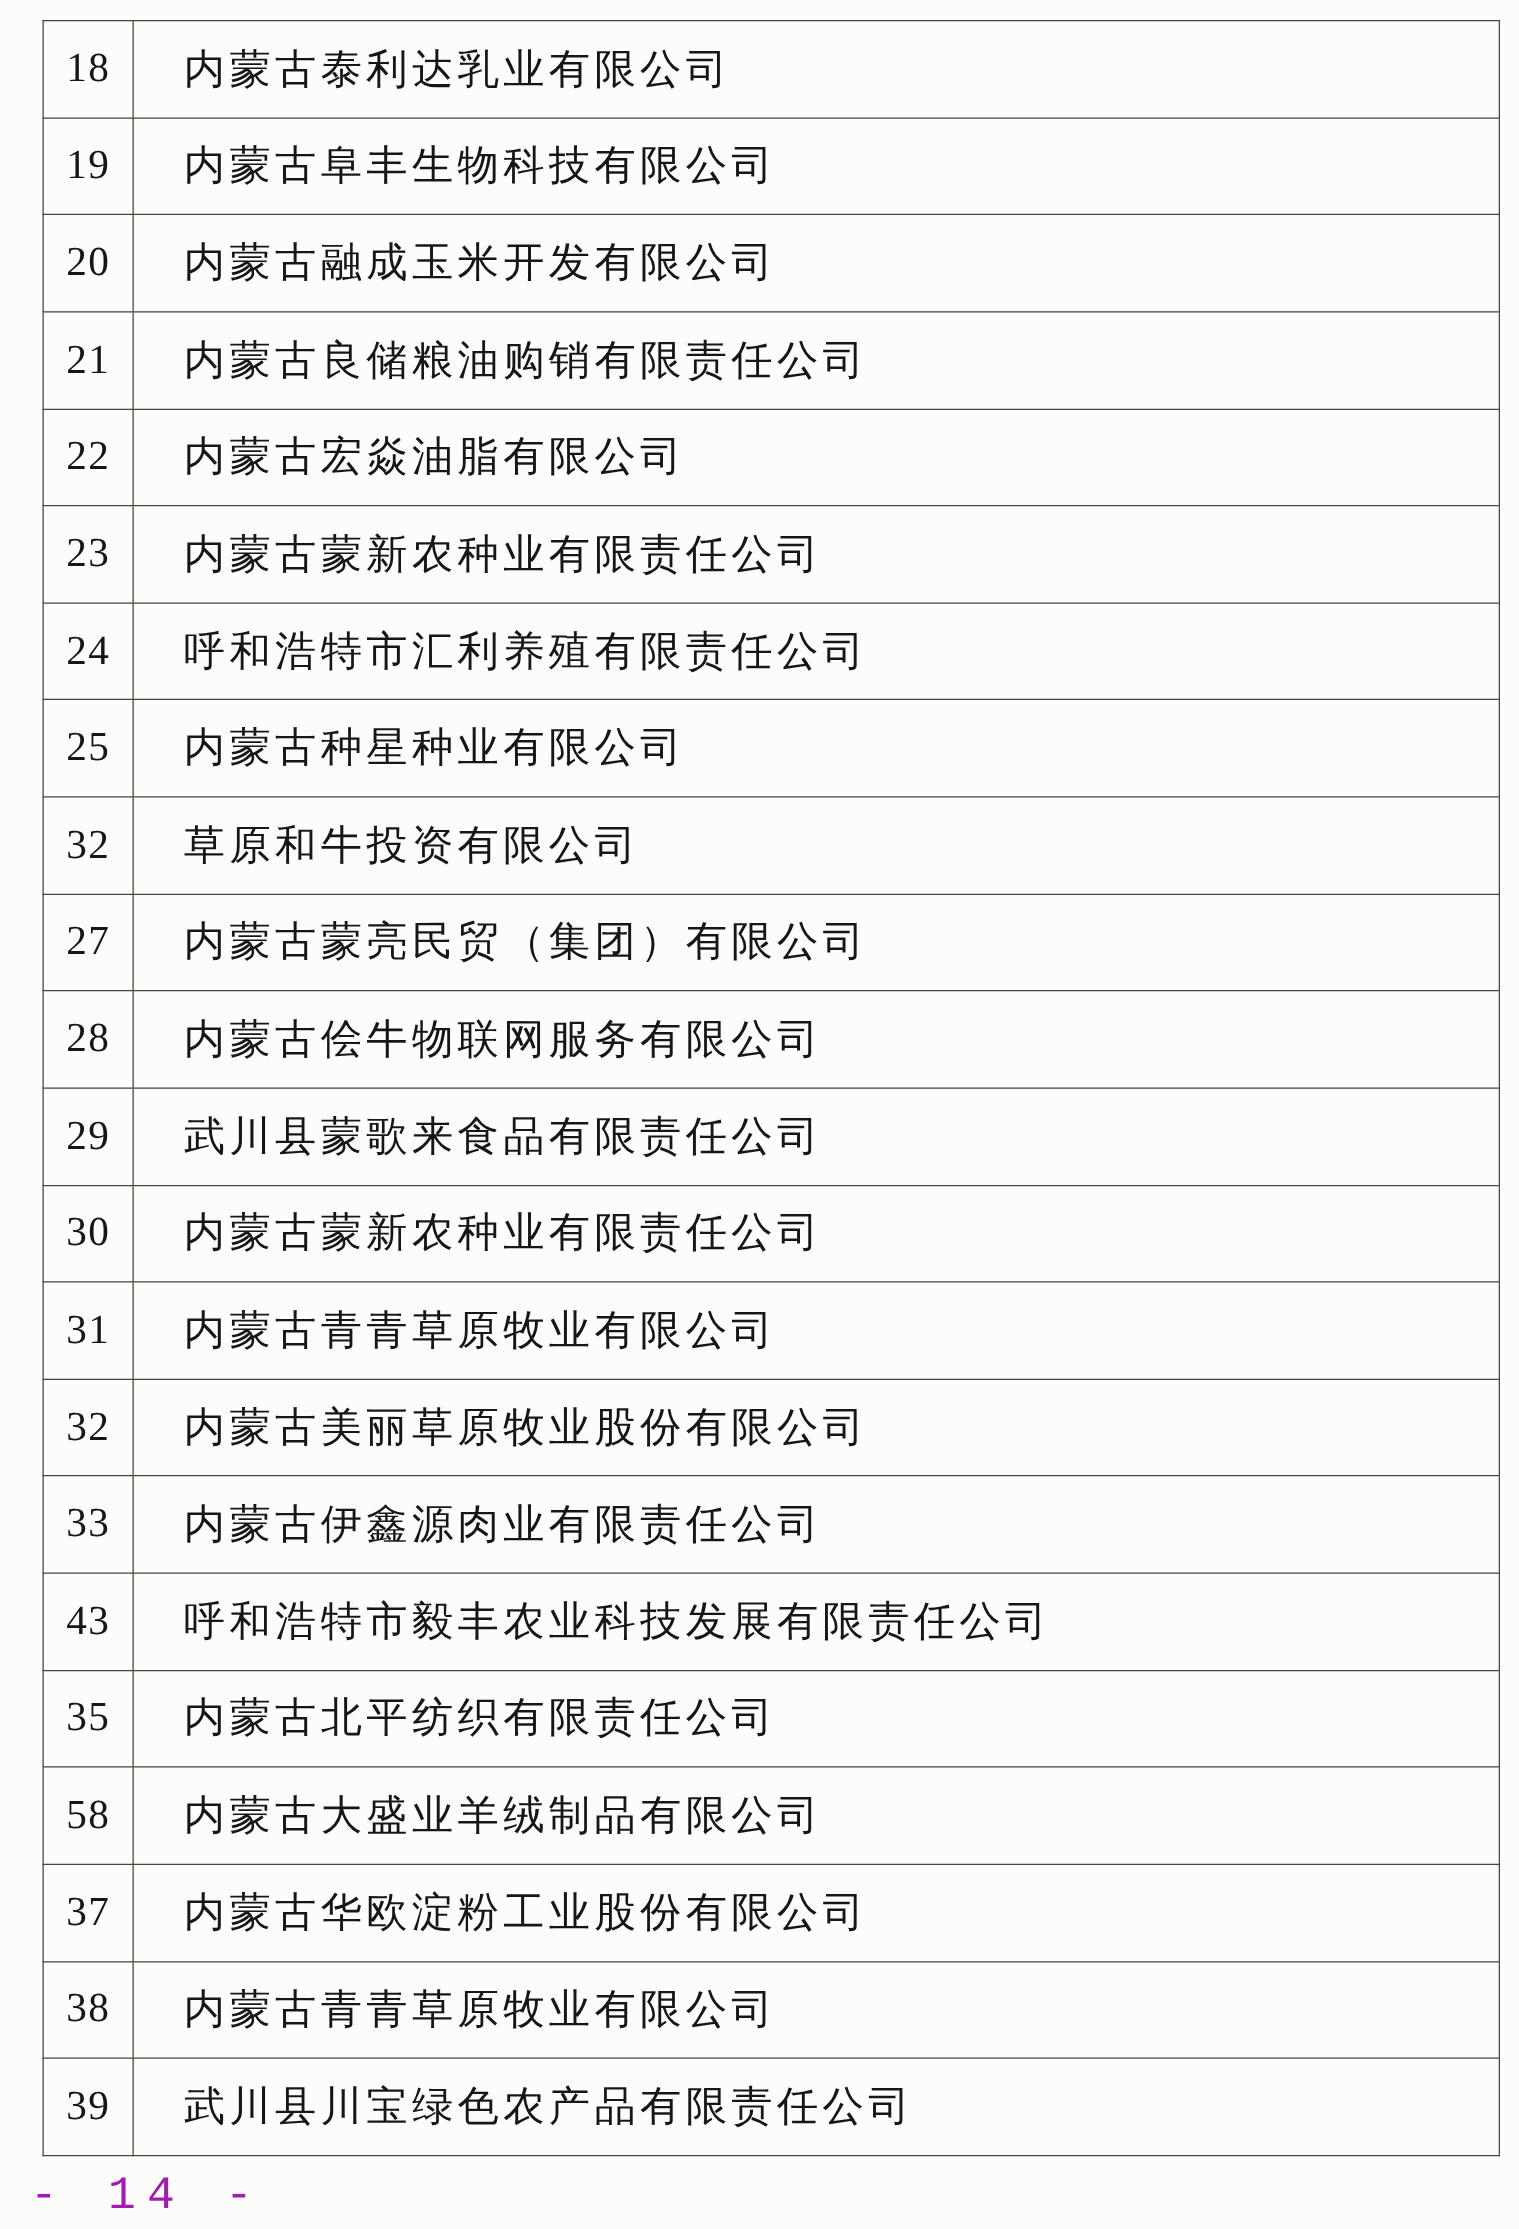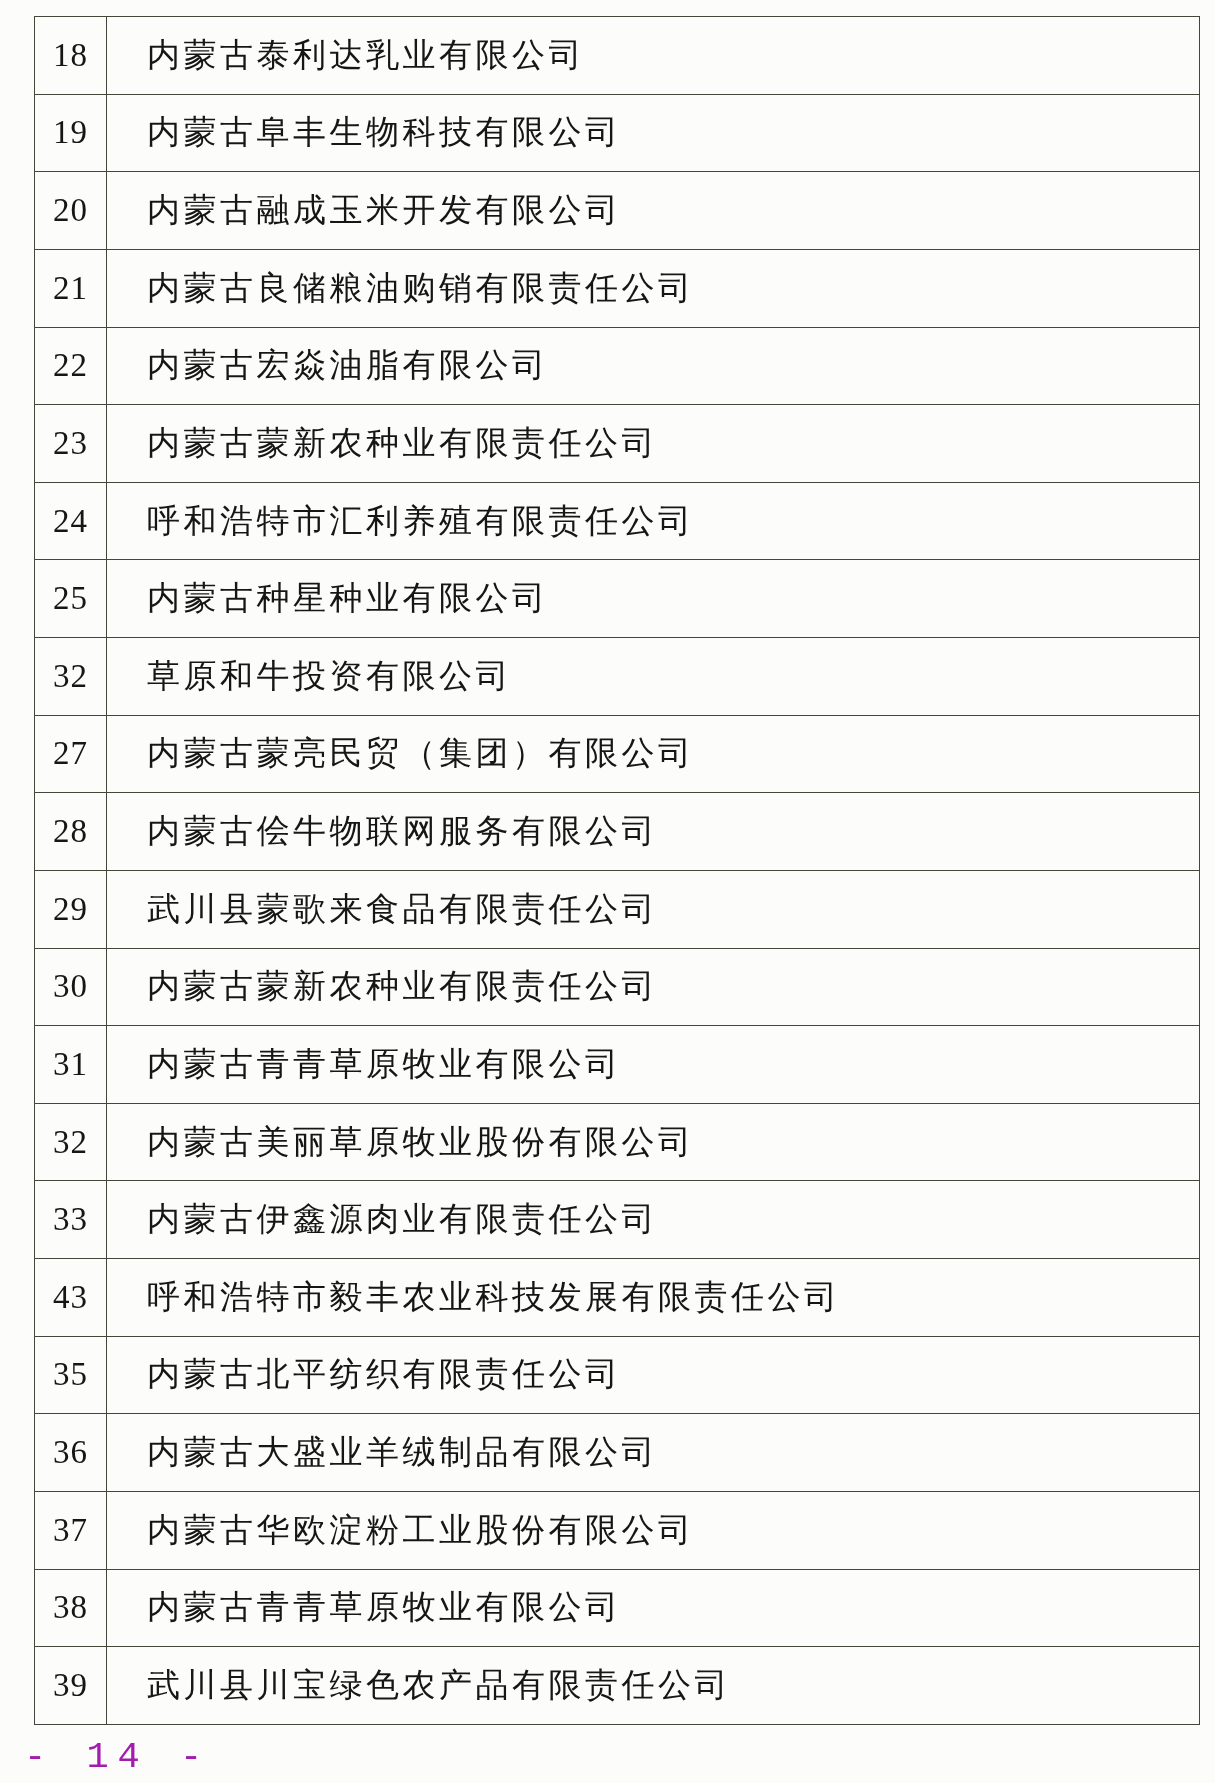--- a/index.html
+++ b/index.html
@@ -156,21 +156,21 @@
       <td class="no-cell">43</td>
       <td class="name-cell">呼和浩特市毅丰农业科技发展有限责任公司</td>
     </tr>
 
     <tr>
       <td class="no-cell">35</td>
       <td class="name-cell">内蒙古北平纺织有限责任公司</td>
     </tr>
 
     <tr>
-      <td class="no-cell">36</td>
+      <td class="no-cell">58</td>
       <td class="name-cell">内蒙古大盛业羊绒制品有限公司</td>
     </tr>
 
     <tr>
       <td class="no-cell">37</td>
       <td class="name-cell">内蒙古华欧淀粉工业股份有限公司</td>
     </tr>
 
     <tr>
       <td class="no-cell">38</td>

